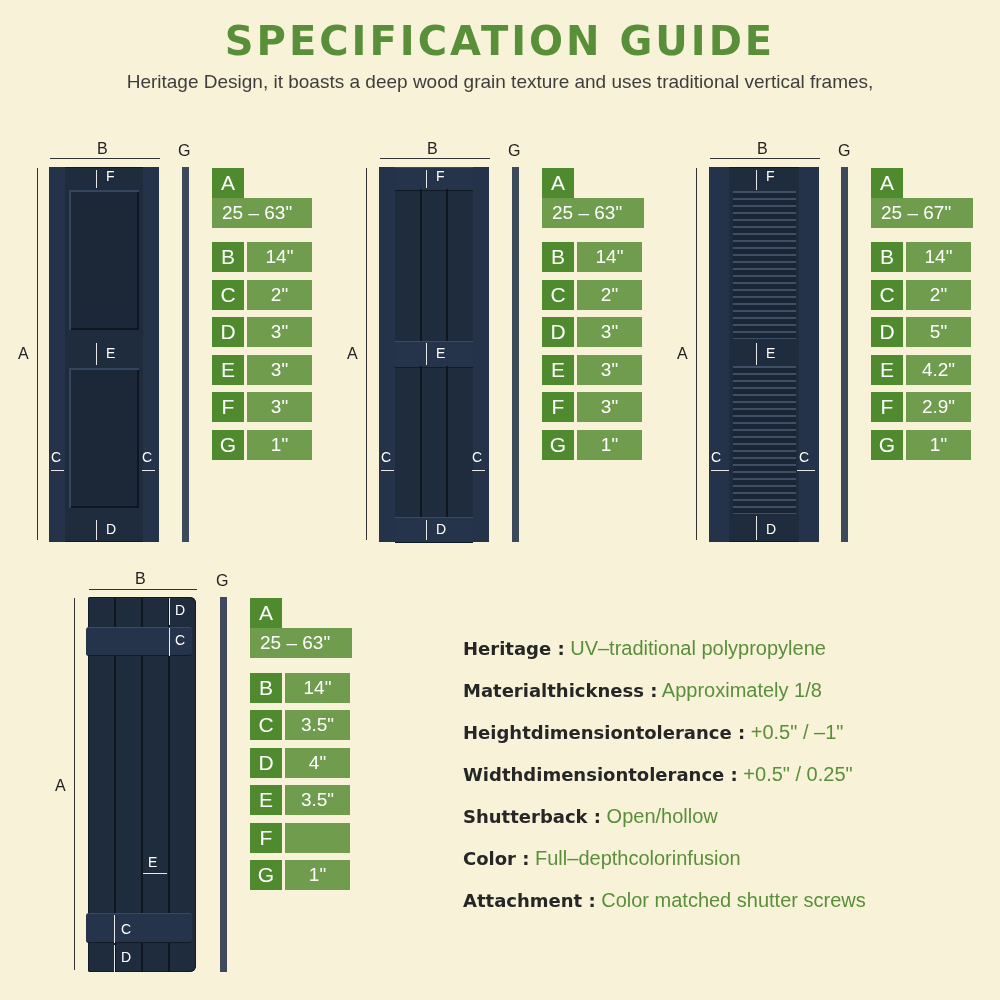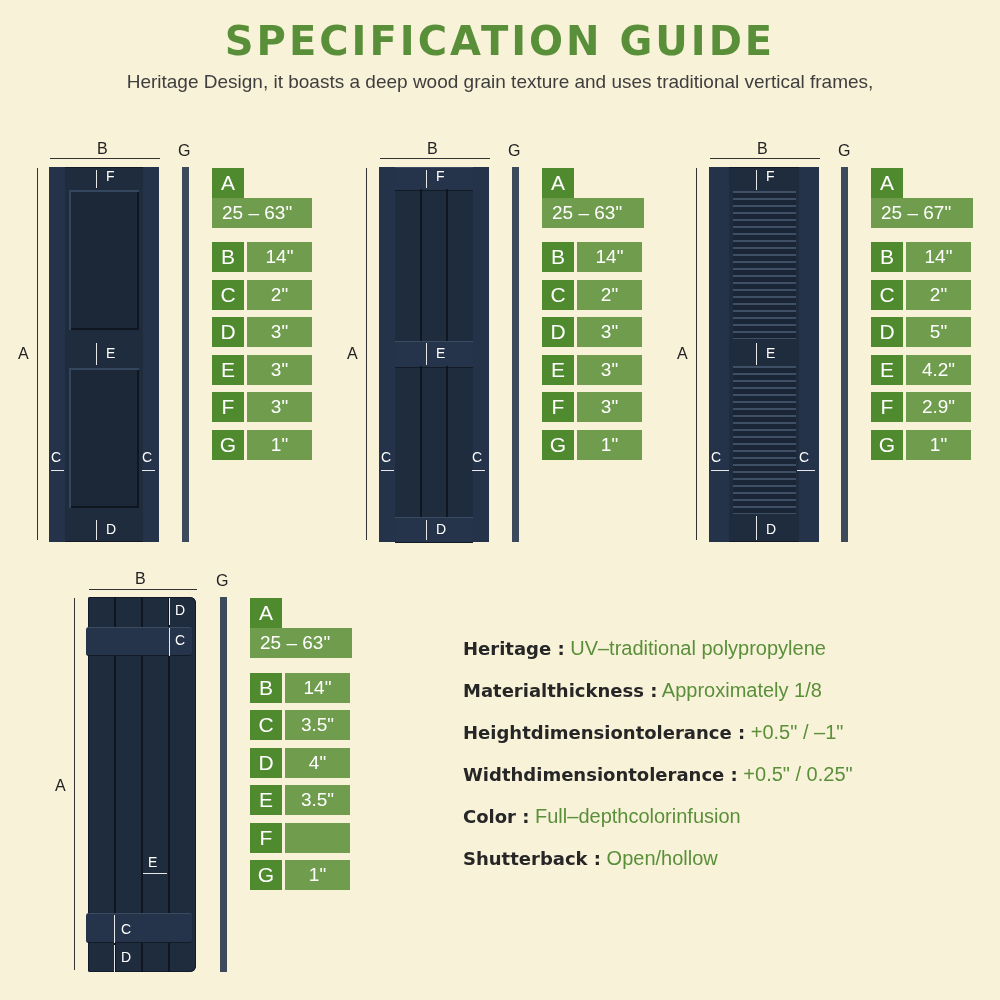--- a/index.html
+++ b/index.html
@@ -228,20 +228,24 @@
   </div>
   <div class="prop">
     <span class="k">Heightdimensiontolerance :</span>
     <span class="v">+0.5" / –1"</span>
   </div>
   <div class="prop">
     <span class="k">Widthdimensiontolerance :</span>
     <span class="v">+0.5" / 0.25"</span>
   </div>
   <div class="prop">
+    <span class="k">Shutterback :</span>
+    <span class="v">Open/hollow</span>
+  </div>
+  <div class="prop">
     <span class="k">Color :</span>
     <span class="v">Full–depthcolorinfusion</span>
   </div>
   <div class="prop">
-    <span class="k">Shutterback :</span>
-    <span class="v">Open/hollow</span>
+    <span class="k">Attachment :</span>
+    <span class="v">Color matched shutter screws</span>
   </div>
 </div>
 
 </body></html>

